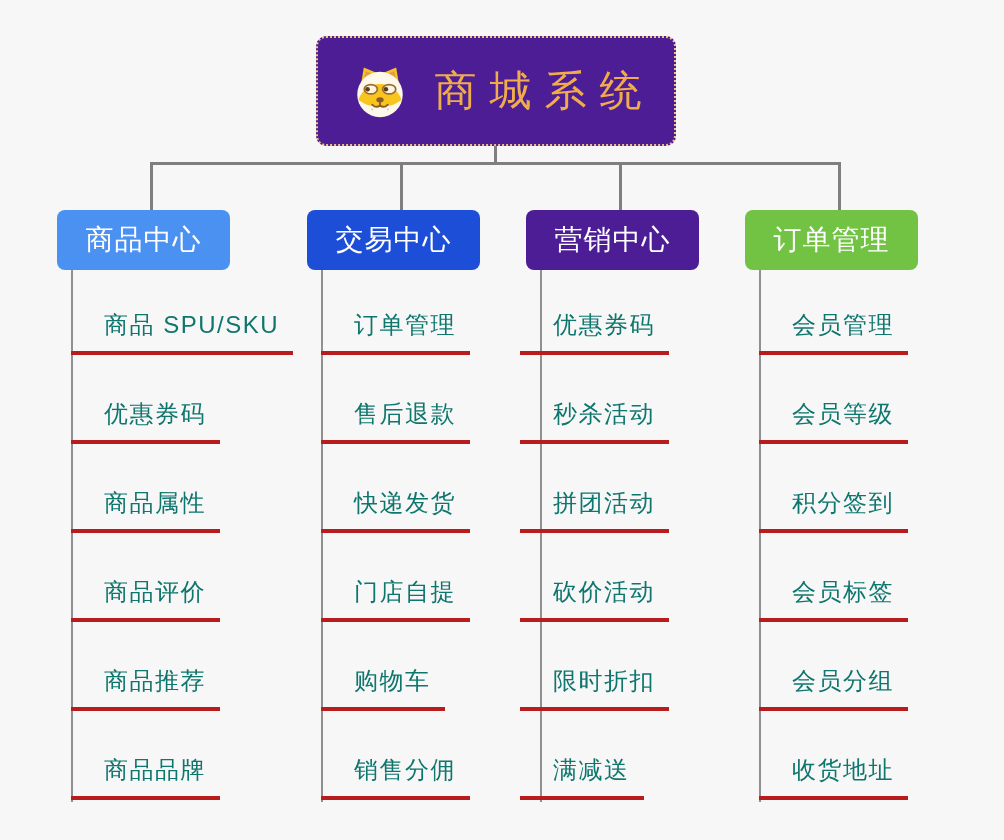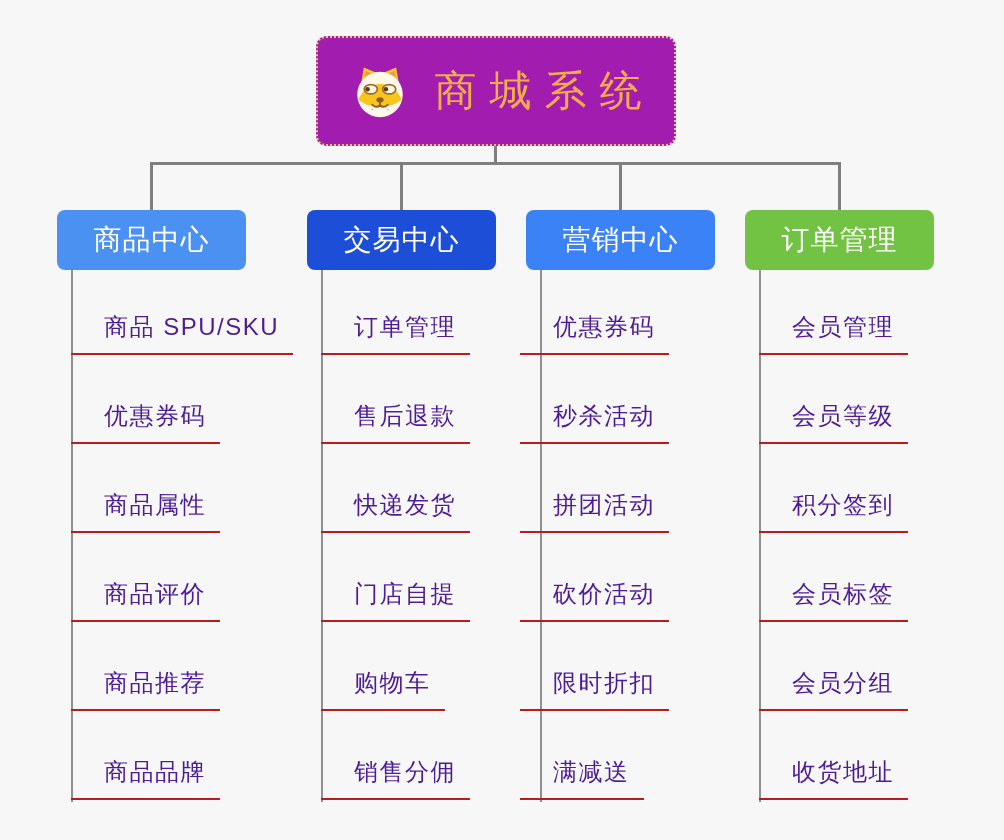--- a/index.html
+++ b/index.html
@@ -12,52 +12,52 @@
   .stage{position:relative;width:1004px;height:840px;background:#f7f7f7;}
 
   
   .conn{position:absolute;background:#7f7f7f;}
   .conn.v{width:3px;}
   .conn.h{height:3px;}
 
   
   .root{
     position:absolute;left:316px;top:36px;width:360px;height:110px;
-    background:#a21caf;border:2px dotted #f2c27d;border-radius:10px;
+    background:#4c1d95;border:2px dotted #f2c27d;border-radius:10px;
     box-sizing:border-box;
     display:flex;align-items:center;justify-content:center;gap:26px;
   }
   .root-title{
     font-size:42px;letter-spacing:13px;margin-right:-13px;
     color:#f0ac4b;font-weight:500;white-space:nowrap;
   }
   .dog{width:58px;height:56px;flex:0 0 auto;}
 
   
   .header{
-    position:absolute;top:210px;width:189px;height:60px;
+    position:absolute;top:210px;width:173px;height:60px;
     border-radius:8px;color:#ffffff;font-size:28px;letter-spacing:1px;
     line-height:60px;text-align:center;white-space:nowrap;
   }
   .b0{background:#4a91f2;}
   .b1{background:#1d4ed8;}
-  .b2{background:#3b82f6;}
+  .b2{background:#4c1d95;}
   .b3{background:#72c244;}
 
   
   .spine{position:absolute;top:270px;width:2px;height:532px;background:#909090;}
 
   
   .items{position:absolute;top:266px;width:285px;}
   .item{height:89px;display:flex;align-items:flex-end;}
   .node{
     display:inline-block;margin-left:14px;
     padding:0 14px 10px 33px;
-    border-bottom:2px solid #b91c1c;
-    font-size:24px;letter-spacing:1.5px;color:#4c1d95;
+    border-bottom:4px solid #b91c1c;
+    font-size:24px;letter-spacing:1.5px;color:#0f766e;
     white-space:nowrap;
     margin-top:32px;
   }
 </style>
 </head>
 <body>
 
 <div class="stage">
 
   <div class="conn v" style="left:494px;top:146px;height:17px"></div>

